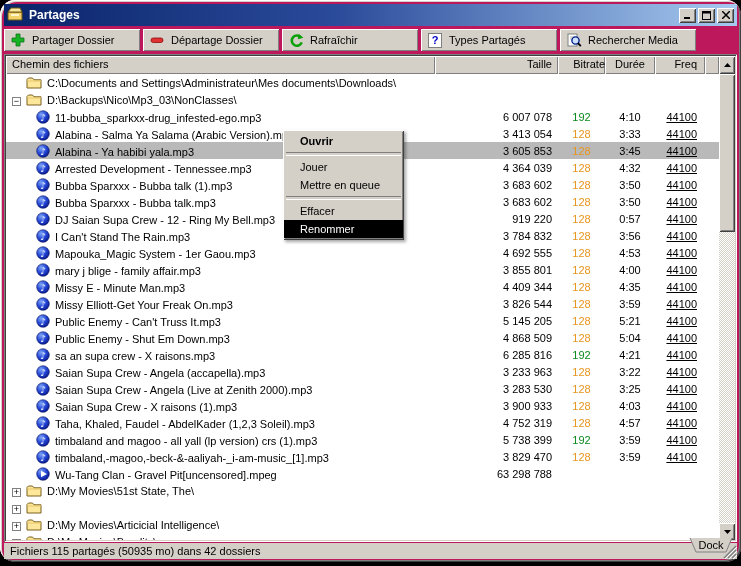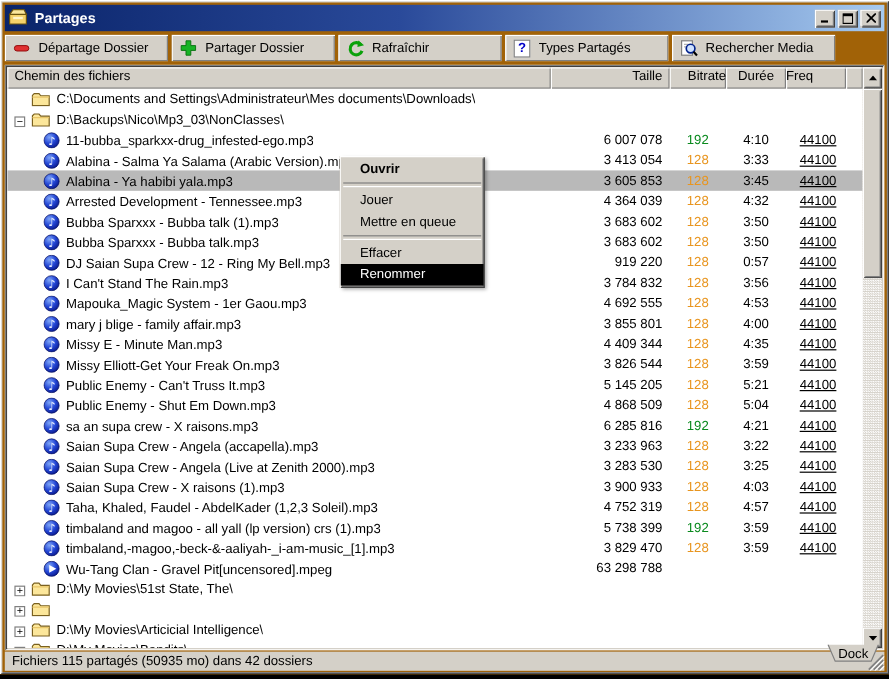--- a/index.html
+++ b/index.html
@@ -3,22 +3,23 @@
 <meta charset="utf-8">
 <style>
   html,body { margin:0; padding:0; }
   body {
     width:741px; height:566px; background:#000; position:relative; overflow:hidden;
     font-family:"Liberation Sans", sans-serif; font-size:11px; color:#000;
     -webkit-user-select:none; user-select:none;
   }
   .window {
     position:absolute; left:0; top:0; width:741px; height:562px; box-sizing:border-box;
-    background:#a16207;
+    background:#be185d;
     box-shadow: inset 1px 1px 0 #ffffff, inset -1px -1px 0 #404040, inset 2px 2px 0 #d4d0c8, inset -2px -2px 0 #808080;
+    border-radius: 15px;
   }
   
   .titlebar {
     position:absolute; left:4px; top:4px; right:4px; height:22px;
     background:linear-gradient(90deg,#0a246a 0%,#2a4a9a 45%,#a6caf0 100%);
     display:flex; align-items:center; padding-left:3px; box-sizing:border-box;
   }
   .titlebar .appicon { width:18px; height:16px; display:inline-flex; margin-right:4px; }
   .titlebar .title { color:#fff; font-weight:bold; font-size:12px; letter-spacing:0; }
   .winbtns { margin-left:auto; display:flex; gap:2px; padding-right:3px; }
@@ -45,24 +46,24 @@
     box-shadow: inset 1px 1px 0 #808080, inset -1px -1px 0 #fff, inset 2px 2px 0 #404040, inset -2px -2px 0 #d4d0c8;
     display:flex; padding:2px; box-sizing:border-box;
   }
   .list-left { flex:1; display:flex; flex-direction:column; overflow:hidden; }
   .header-row { height:18px; display:flex; flex:none; background:#d4d0c8; }
   .hcell {
     box-sizing:border-box; background:#d4d0c8; padding-top:2px;
     box-shadow: inset 1px 1px 0 #fff, inset -1px -1px 0 #808080; white-space:nowrap; overflow:hidden;
   }
   .h-name { flex:1; text-align:left; padding-left:6px; }
-  .h-size { width:99px; text-align:right; padding-right:6px; }
+  .h-size { width:123px; text-align:right; padding-right:6px; }
   .h-rate { width:47px;  text-align:right; }
   .h-dur  { width:50px;  text-align:center; }
-  .h-freq { width:50px;  padding-right:8px; }
+  .h-freq { width:50px;  text-align:right; padding-right:8px; }
   .h-fill { width:14px; }
   .list-body { flex:1; overflow:hidden; background:#fff; }
   .row { height:17px; display:flex; align-items:center; white-space:nowrap; }
   .row.selected { background:#b9b9b9; }
   .c-name { flex:1; display:flex; align-items:flex-end; overflow:hidden; }
   .row.is-file .c-name { padding-left:30px; }
   .row.is-folder .c-name { padding-left:6px; }
   .exp {
     width:9px; height:9px; box-sizing:border-box; border:1px solid #808080; background:#fff;
     display:inline-flex; align-items:center; justify-content:center; flex:none;
@@ -154,32 +155,32 @@
             <path d="M0 0 L8 8 M8 0 L0 8" stroke="#000" stroke-width="1.5"></path>
           </svg>
       </span>
     </span>
   </div>
 
   <div class="toolbar">
       <button class="tb-btn">
         <span class="tbi">
           <svg width="14" height="14" viewBox="0 0 14 14">
-            <rect x="1" y="5" width="12" height="4.5" rx="2.2" fill="#e03131" stroke="#8f0b0b" stroke-width="0.8"></rect>
+            <path d="M5 1 h4 v4 h4 v4 h-4 v4 h-4 v-4 h-4 v-4 h4 z" fill="#17b325" stroke="#0a7312" stroke-width="0.8"></path>
           </svg>
         </span>
-        <span>Départage Dossier</span>
+        <span>Partager Dossier</span>
       </button>
       <button class="tb-btn">
         <span class="tbi">
           <svg width="14" height="14" viewBox="0 0 14 14">
-            <path d="M5 1 h4 v4 h4 v4 h-4 v4 h-4 v-4 h-4 v-4 h4 z" fill="#17b325" stroke="#0a7312" stroke-width="0.8"></path>
+            <rect x="1" y="5" width="12" height="4.5" rx="2.2" fill="#e03131" stroke="#8f0b0b" stroke-width="0.8"></rect>
           </svg>
         </span>
-        <span>Partager Dossier</span>
+        <span>Départage Dossier</span>
       </button>
       <button class="tb-btn">
         <span class="tbi">
           <svg width="15" height="15" viewBox="0 0 15 15">
             <path d="M12 4.6 A5.1 5.1 0 1 0 12.7 9.4" fill="none" stroke="#0aa10a" stroke-width="2.6"></path>
             <polygon points="9.6,0.8 14.4,4.8 8.8,6.2" fill="#0aa10a"></polygon>
           </svg>
         </span>
         <span>Rafraîchir</span>
       </button>

